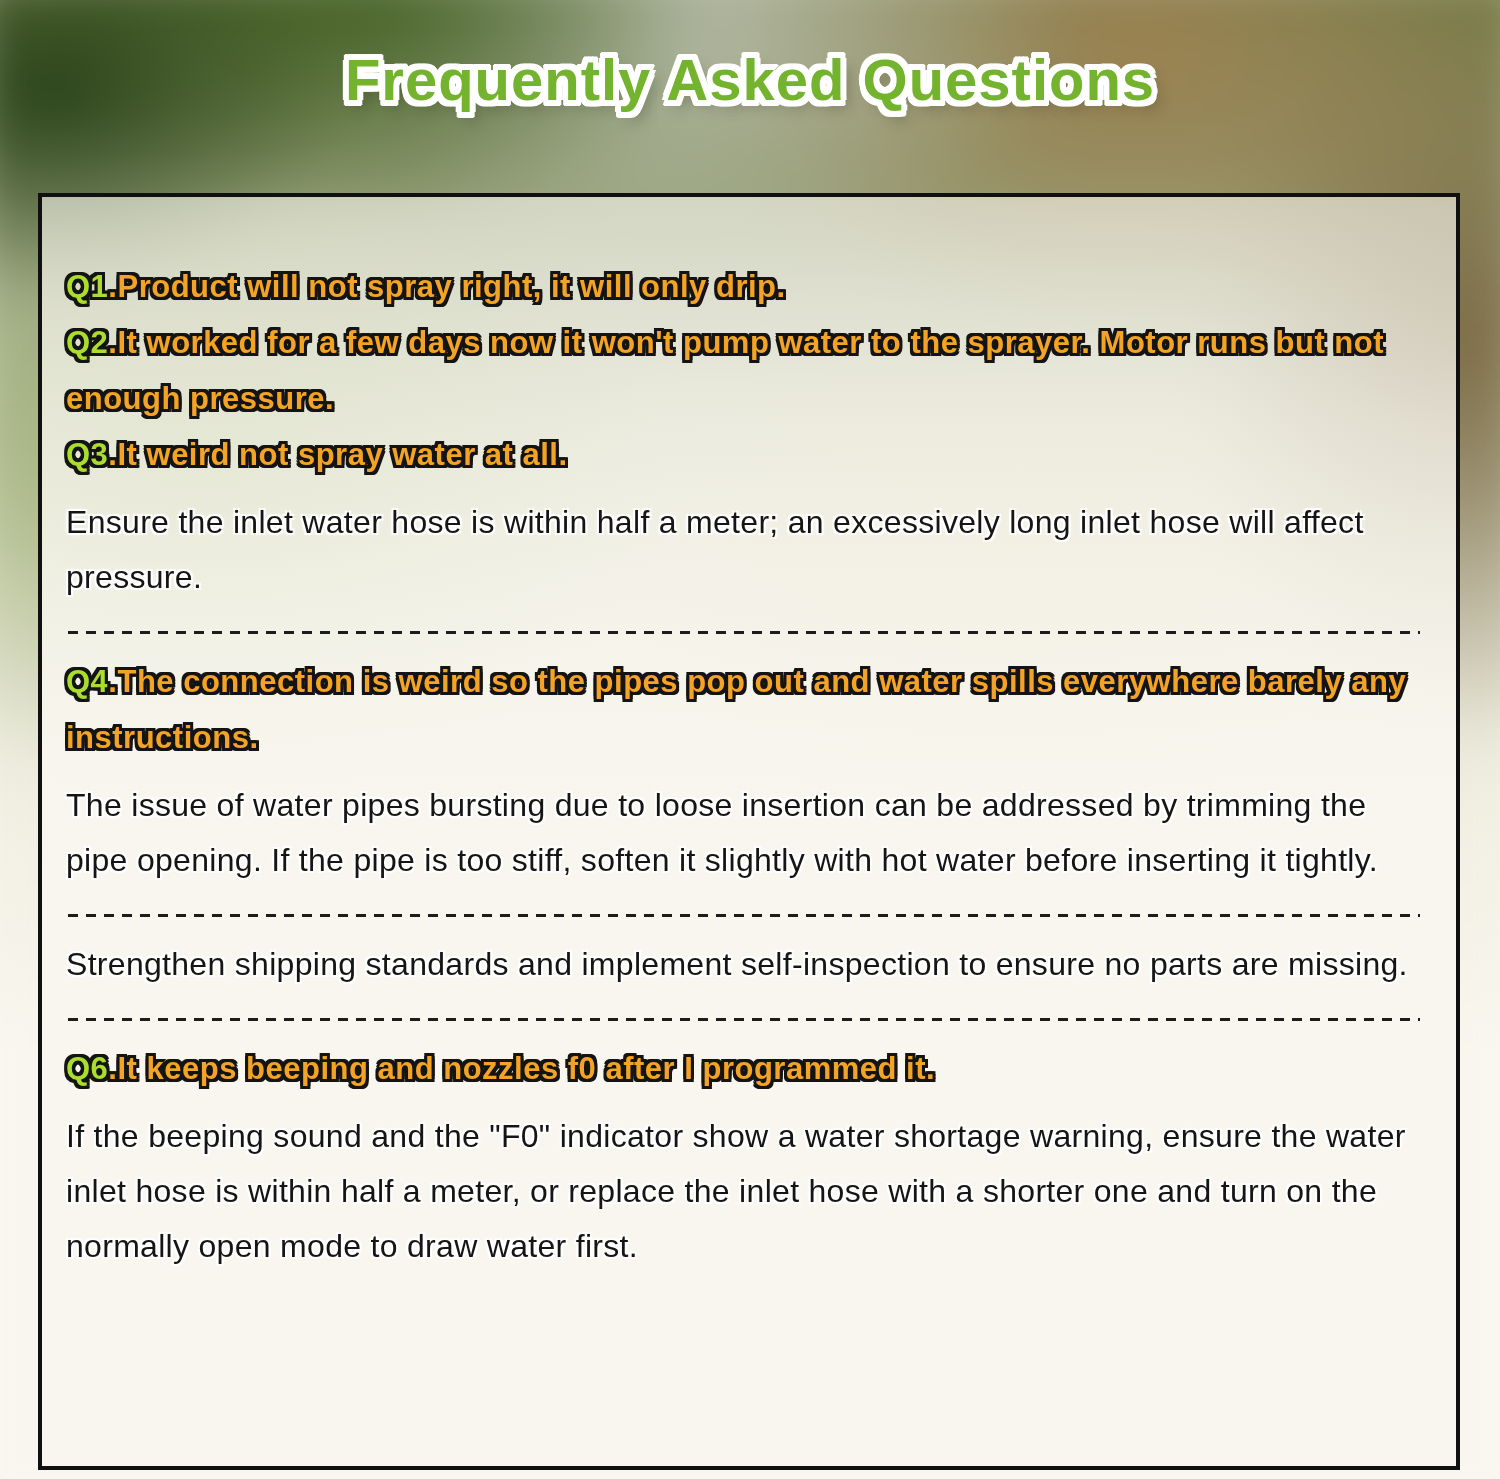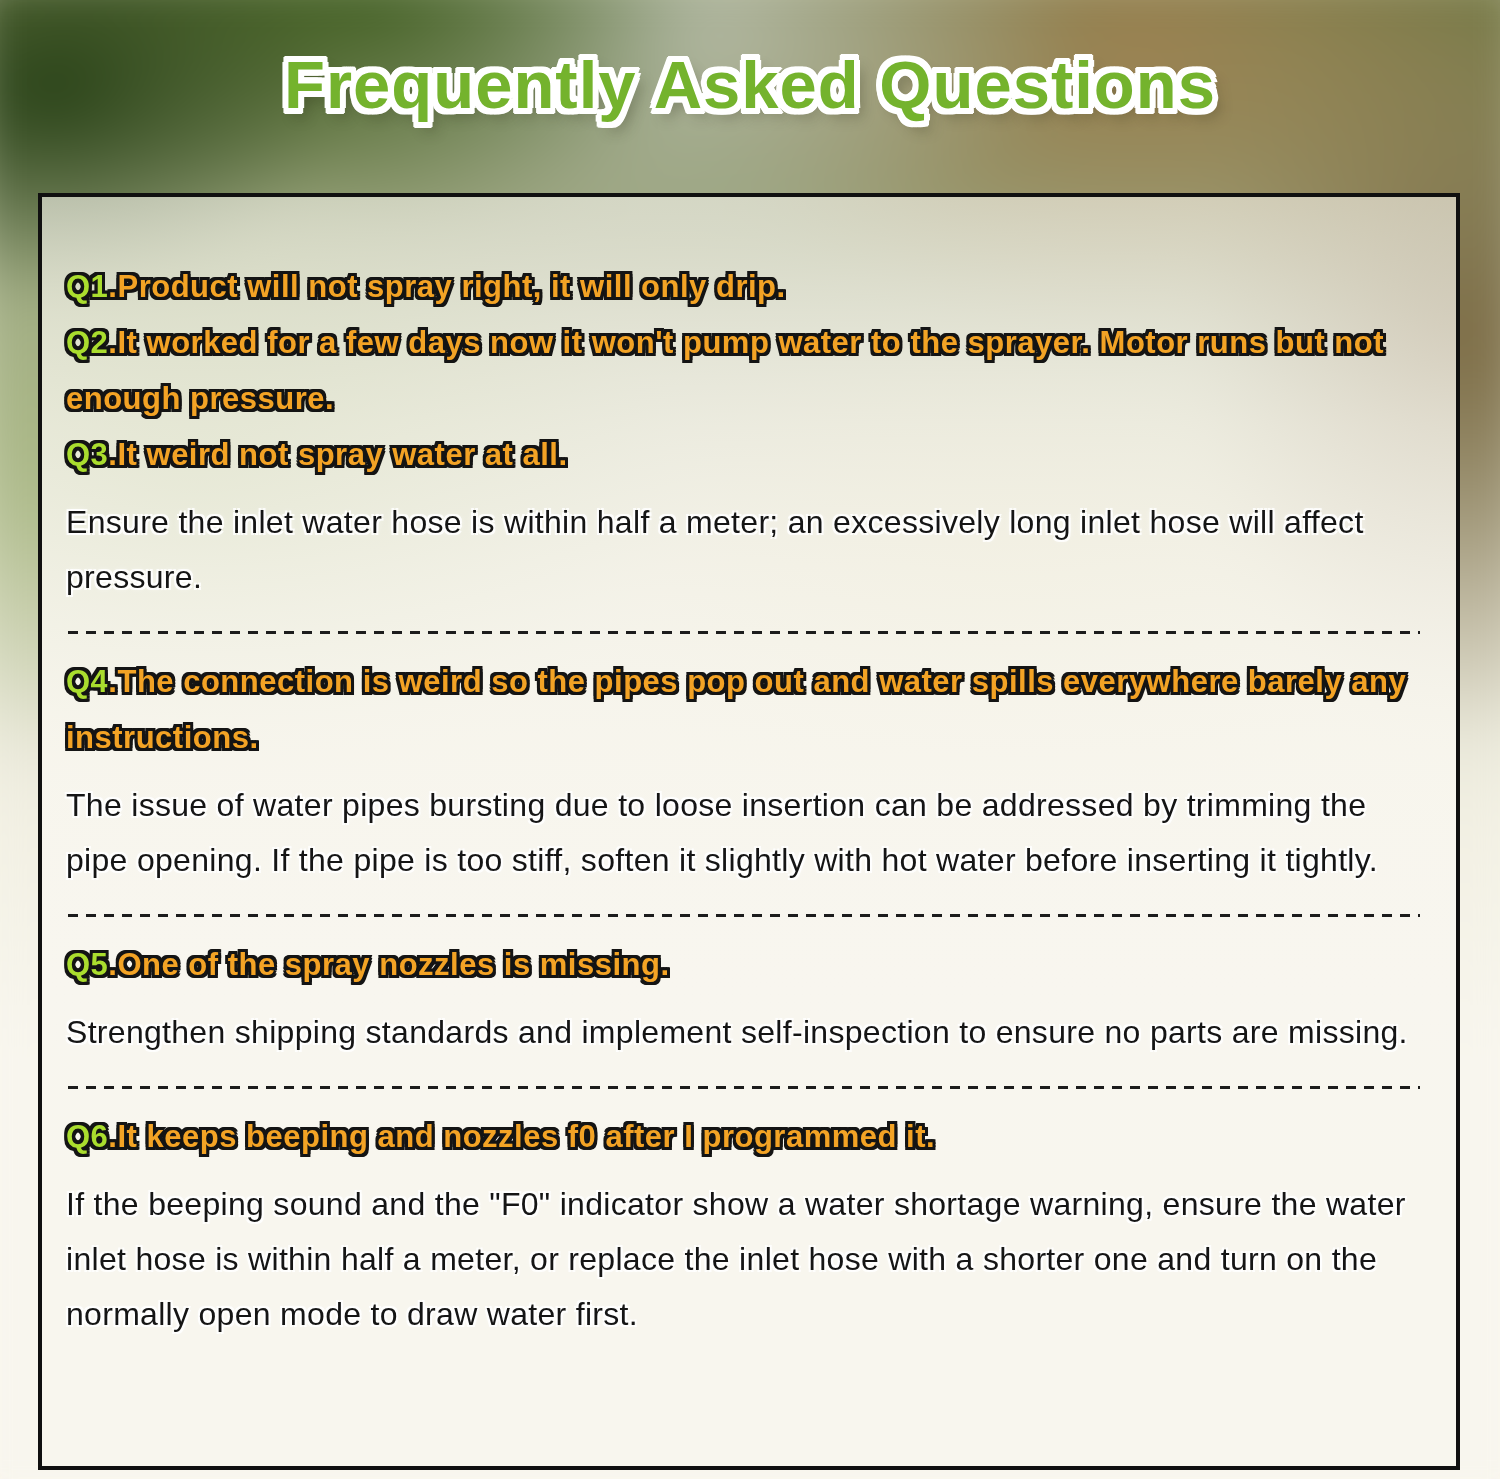--- a/index.html
+++ b/index.html
@@ -20,21 +20,21 @@
       radial-gradient(560px 330px at 720px 60px, rgba(196,200,186,0.85), rgba(196,200,186,0) 72%),
       radial-gradient(640px 420px at 1180px 90px, rgba(158,130,82,0.95), rgba(158,130,82,0) 72%),
       radial-gradient(380px 560px at 1500px 380px, rgba(118,98,58,0.9), rgba(118,98,58,0) 72%),
       radial-gradient(700px 420px at 240px 520px, rgba(132,160,74,0.6), rgba(132,160,74,0) 70%),
       radial-gradient(620px 360px at 1050px 620px, rgba(214,204,142,0.45), rgba(214,204,142,0) 70%),
       linear-gradient(180deg, #66763f 0%, #a9b191 22%, #dcdccb 40%, #f2f0e3 55%, #f8f6ee 70%, #f8f6ee 100%);
   }
   .title{
     position:absolute;left:0;top:46px;width:100%;
     margin:0;text-align:center;
-    font-size:67px;font-weight:700;letter-spacing:1px;
+    font-size:58px;font-weight:700;letter-spacing:1px;
     color:var(--title-green,#74b32d);
     text-shadow:
       -5px -5px 0 #fff, 5px -5px 0 #fff, -5px 5px 0 #fff, 5px 5px 0 #fff,
       -6px 0 0 #fff, 6px 0 0 #fff, 0 -6px 0 #fff, 0 6px 0 #fff,
       -4px -6px 0 #fff, 4px -6px 0 #fff, -4px 6px 0 #fff, 4px 6px 0 #fff,
       7px 9px 14px rgba(40,40,20,0.35);
   }
   .panel{
     position:absolute;left:38px;top:193px;
     width:1422px;height:1277px;
@@ -87,21 +87,20 @@
           <p class="question"><span class="q-prefix">Q3</span><span class="q-text">.It weird not spray water at all.</span></p>
           <p class="answer">Ensure the inlet water hose is within half a meter; an excessively long inlet hose will affect pressure.</p>
         </div>
         <div class="separator"></div>
         <div class="section">
           <p class="question"><span class="q-prefix">Q4</span><span class="q-text">.The connection is weird so the pipes pop out and water spills everywhere barely any instructions.</span></p>
           <p class="answer">The issue of water pipes bursting due to loose insertion can be addressed by trimming the pipe opening. If the pipe is too stiff, soften it slightly with hot water before inserting it tightly.</p>
         </div>
         <div class="separator"></div>
         <div class="section">
-          <p class="question"><span class="q-prefix">Q5</span><span class="q-text">.One of the spray nozzles is missing.</span></p>
           <p class="answer">Strengthen shipping standards and implement self-inspection to ensure no parts are missing.</p>
         </div>
         <div class="separator"></div>
         <div class="section">
           <p class="question"><span class="q-prefix">Q6</span><span class="q-text">.It keeps beeping and nozzles f0 after I programmed it.</span></p>
           <p class="answer">If the beeping sound and the "F0" indicator show a water shortage warning, ensure the water inlet hose is within half a meter, or replace the inlet hose with a shorter one and turn on the normally open mode to draw water first.</p>
         </div>
       </div>
   </div>
 </div>

